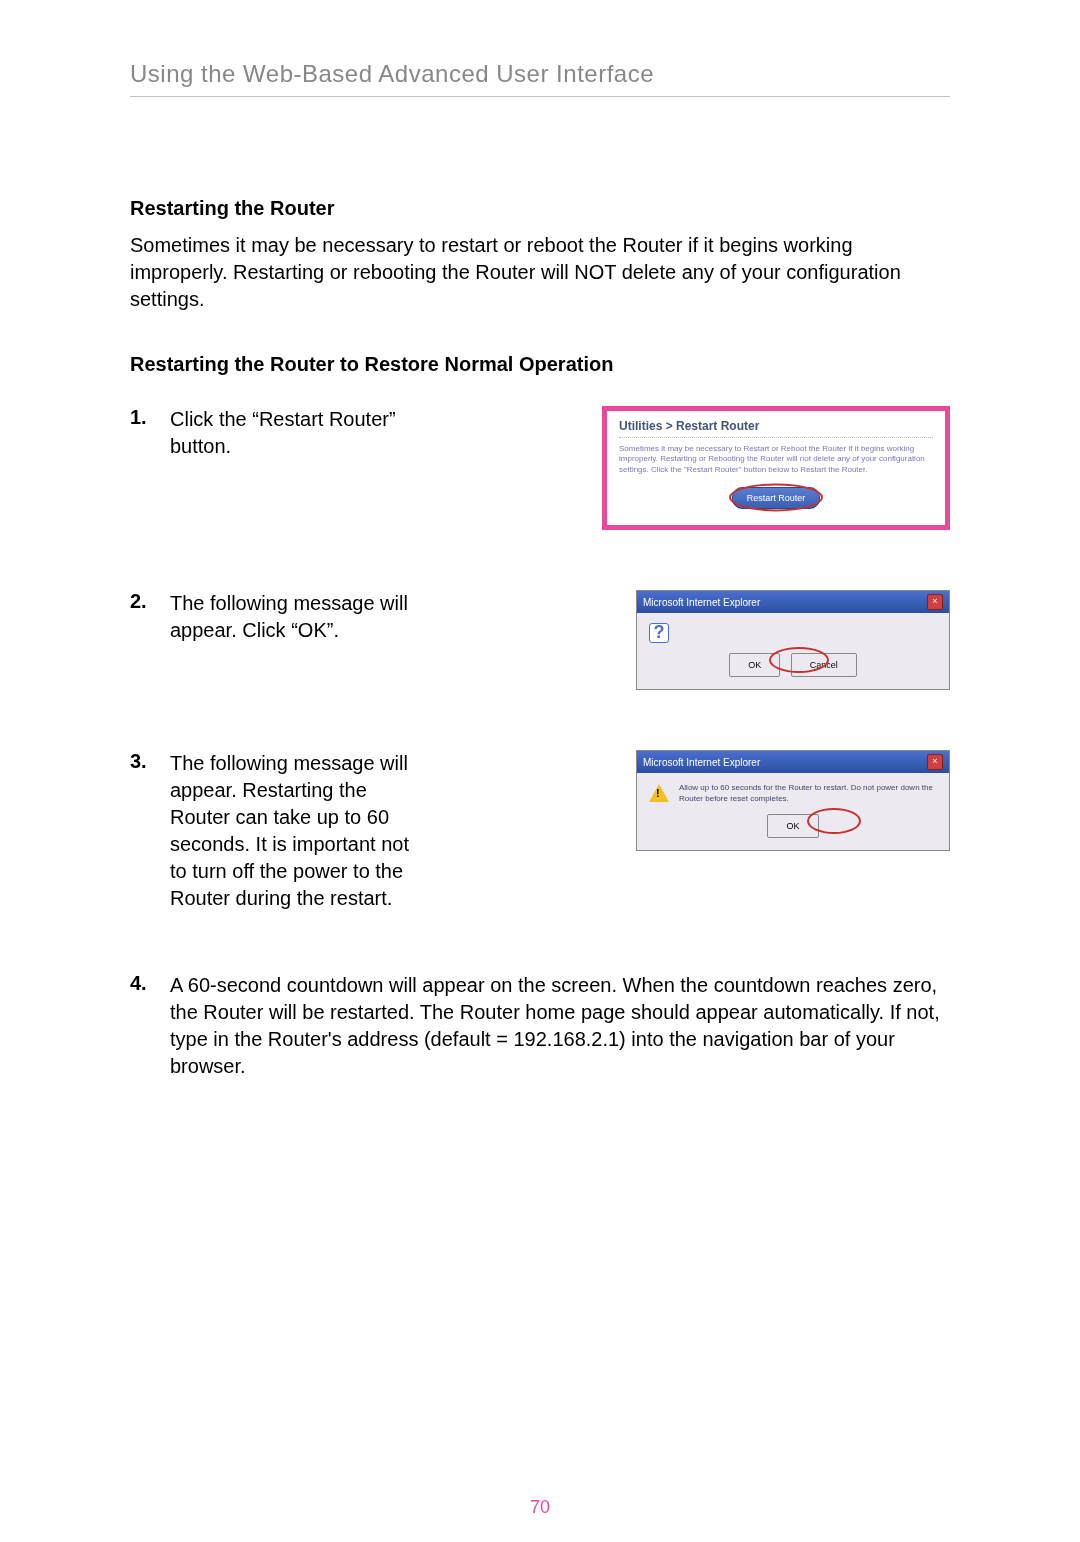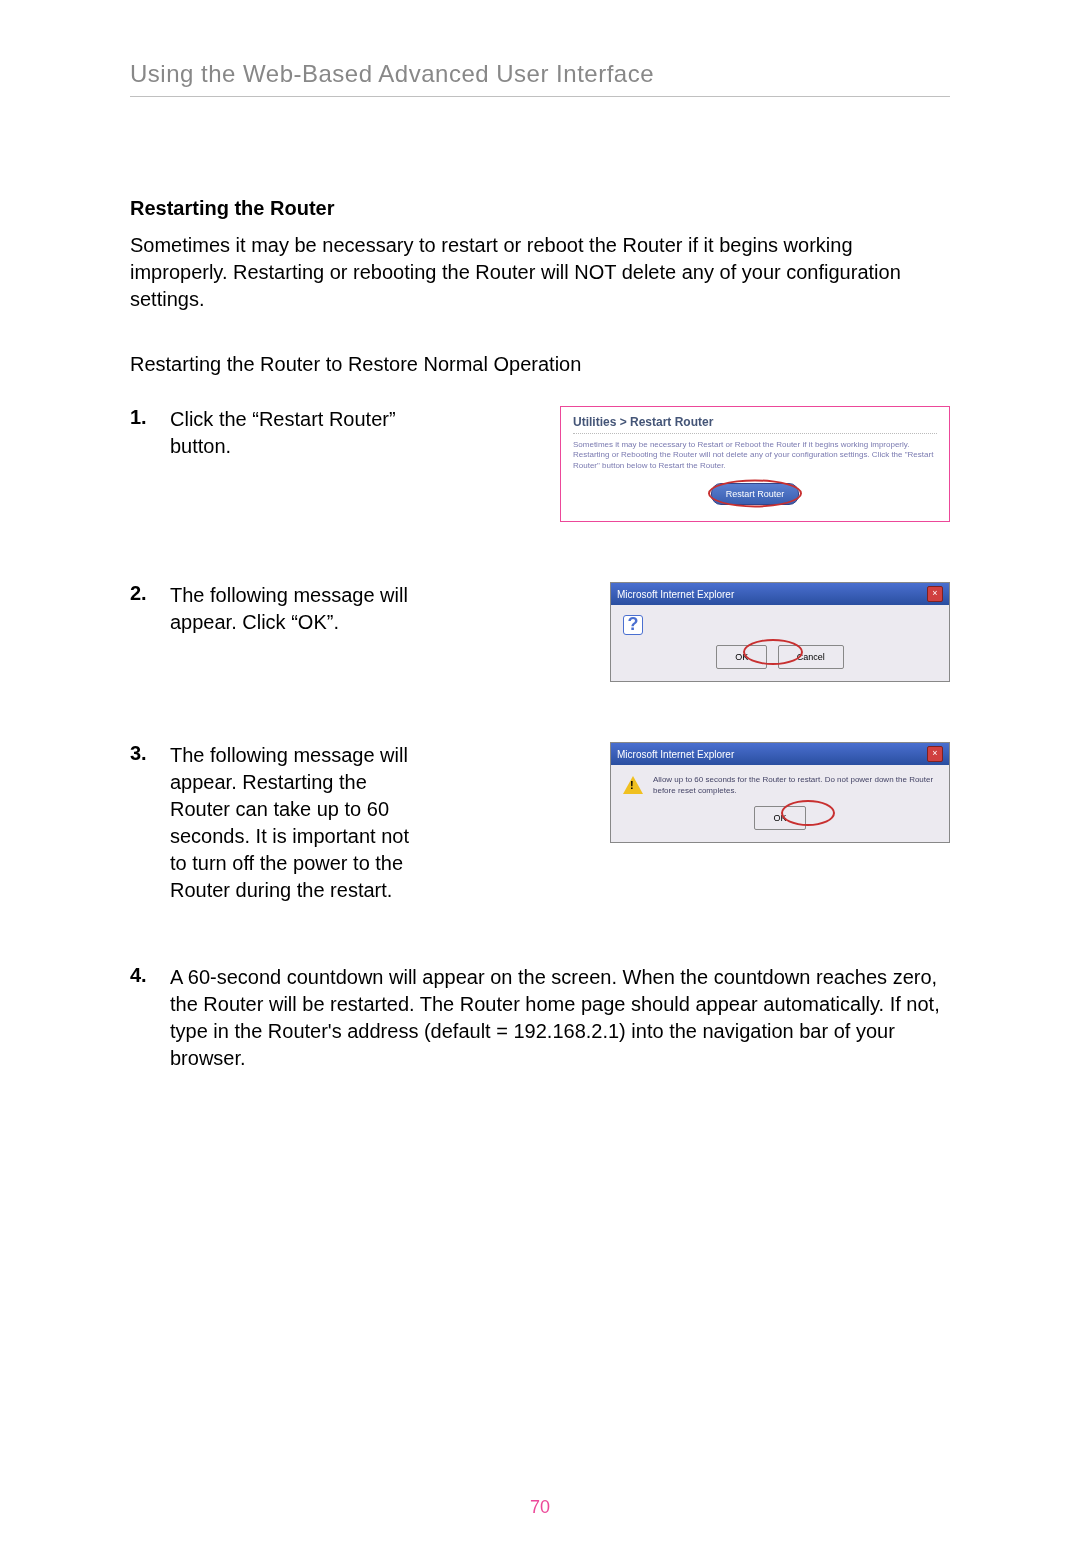--- a/index.html
+++ b/index.html
@@ -30,21 +30,21 @@
     font-weight: bold;
     font-size: 20px;
     margin-bottom: 12px;
   }
   .section-body {
     font-size: 20px;
     line-height: 1.35;
     margin-bottom: 40px;
   }
   .sub-heading {
-    font-weight: normal;
+    font-weight: bold;
     font-size: 20px;
     margin-bottom: 30px;
   }
   .step-row {
     display: flex;
     align-items: flex-start;
     margin-bottom: 60px;
   }
   .step-num {
     font-weight: bold;
@@ -64,23 +64,23 @@
     flex: 1;
   }
   .step-figure {
     flex: 1;
     display: flex;
     justify-content: flex-end;
   }
 
   
   .fig1 {
-    width: 390px;
+    width: 348px;
     background: #ffffff;
-    border: 1px solid #ec4899;
+    border: 5px solid #ec4899;
     padding: 8px 12px 16px 12px;
     box-sizing: border-box;
     font-size: 10px;
     color: #555588;
   }
   .fig1-title {
     font-weight: bold;
     color: #445577;
     font-size: 12px;
     padding-bottom: 4px;
@@ -113,21 +113,21 @@
     transform: translate(-50%, -52%);
     width: 90px;
     height: 24px;
     border: 2px solid #c83030;
     border-radius: 50%;
     pointer-events: none;
   }
 
   
   .ie-dialog {
-    width: 340px;
+    width: 314px;
     background: #eceaf0;
     border: 1px solid #888;
     box-sizing: border-box;
     font-size: 9px;
   }
   .ie-titlebar {
     background: linear-gradient(#4a6fd0, #2a4fa0);
     color: #ffffff;
     padding: 3px 6px;
     font-size: 10px;

